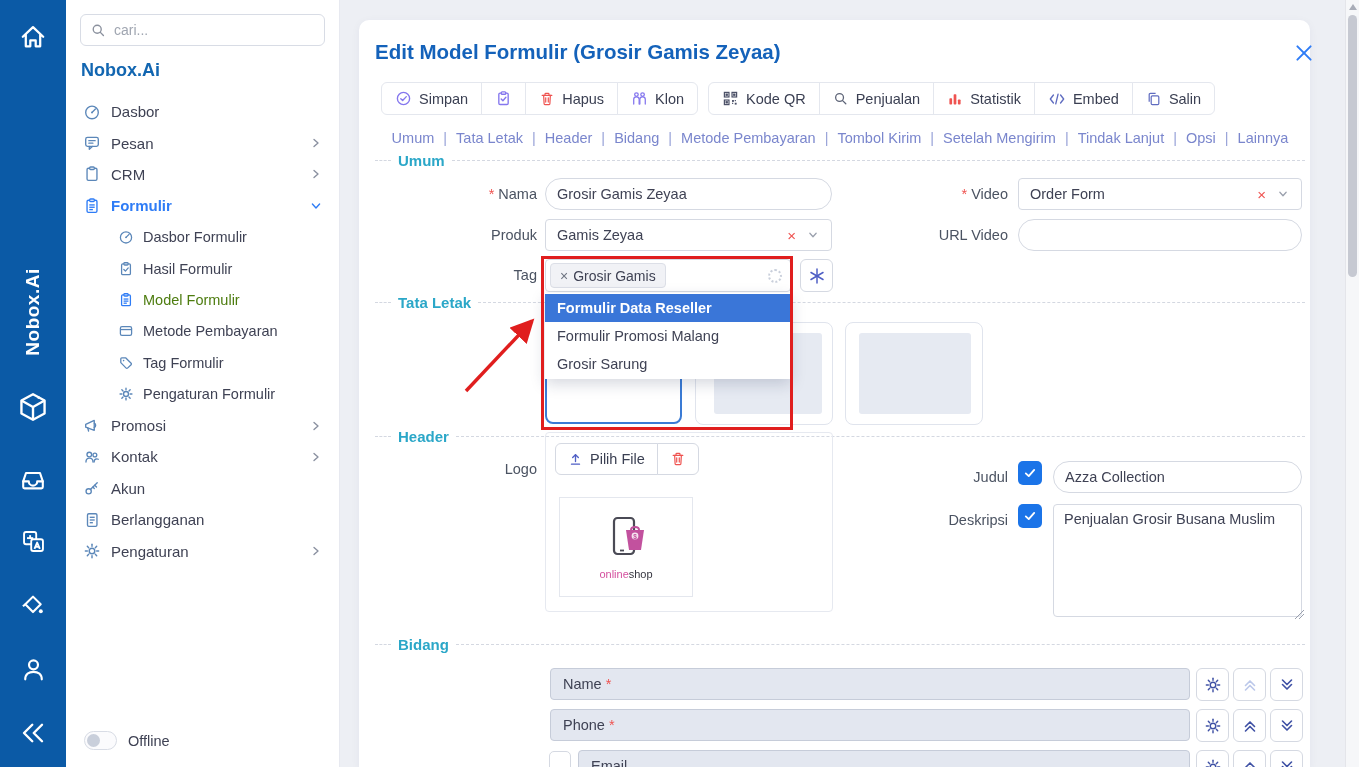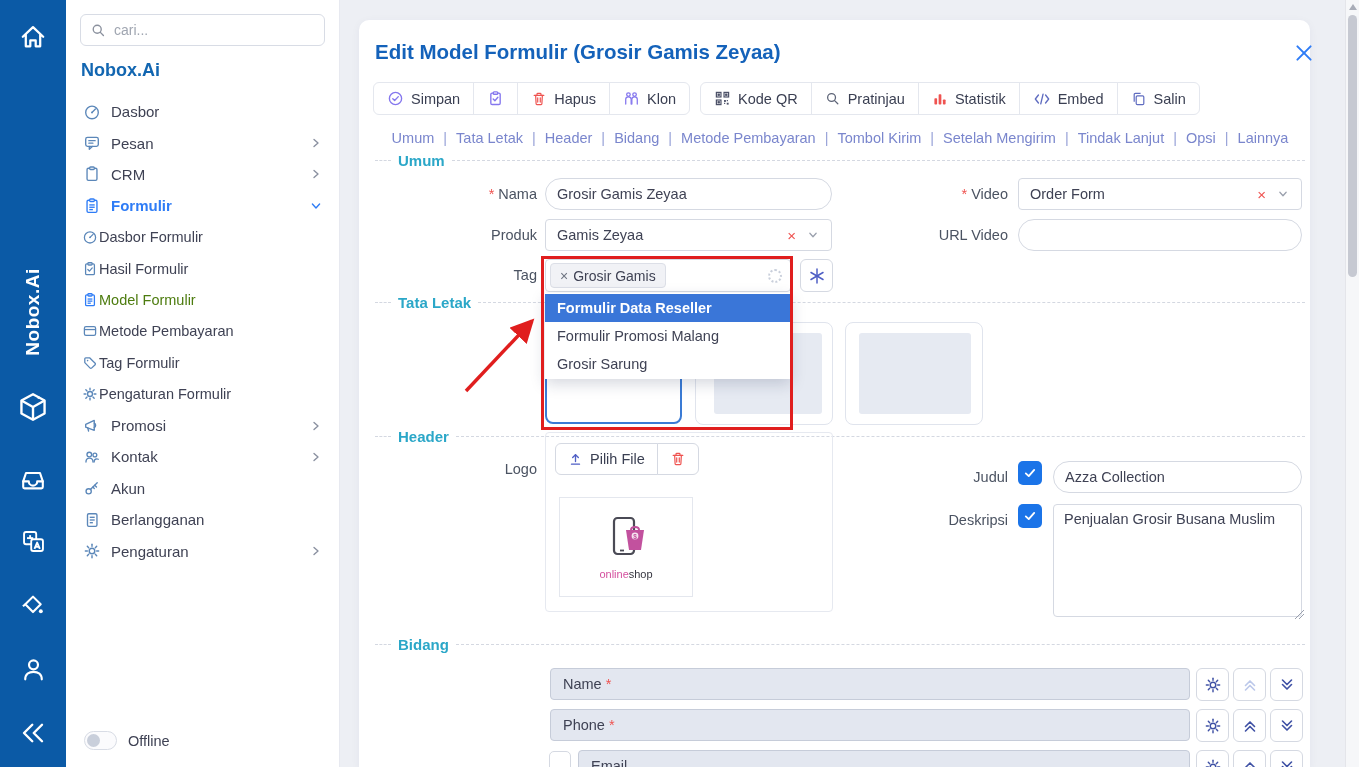--- a/index.html
+++ b/index.html
@@ -15,37 +15,37 @@
   
   .sidebar { left:66px; top:0; width:274px; height:767px; background:#fff; border-right:1px solid #e7e9f0; z-index:20; }
   .search-box { position:absolute; left:14px; top:14px; width:245px; height:32px; border:1px solid #d8dce5; border-radius:6px; display:flex; align-items:center; padding:12px 9px; gap:7px; background:#fff;justify-content:space-between; }
   .search-box input { border:none; outline:none; width:100%; font-size:14px; font-family:inherit; color:#3f4254; }
   .search-box input::placeholder { color:#a0a6b1; }
   .sb-brand { position:absolute; left:15px; top:60px; font-size:18px; font-weight:bold; color:#1266b1; }
   .menu { position:absolute; left:0; top:96px; width:274px; }
   .mi { height:31.4px; display:flex; align-items:center; padding-left:17px; gap:10px; font-size:15px; color:#3f4254; cursor:pointer; position:relative; }
   .mi .lbl { flex:0 0 auto; }
   .mi .chev { position:absolute; right:16px; top:50%; transform:translateY(-50%); display:flex; }
-  .mi.sub { padding-left:16px; font-size:14.5px; gap:1px; }
+  .mi.sub { padding-left:52px; font-size:14.5px; gap:9px; }
   .mi.active > .lbl { color:#2e7cf6; font-weight:600; }
   .mi.activesub > .lbl { color:#4d7c0f; }
   .offline { position:absolute; left:18px; top:731px; display:flex; align-items:center; gap:11px; }
   .toggle { width:33px; height:19px; border:1px solid #d8dce5; border-radius:10px; background:#fbfbfd; position:relative; cursor:pointer; }
   .toggle .knob { position:absolute; left:2px; top:2px; width:13px; height:13px; border-radius:50%; background:#c9cfdb; }
   .offline span { font-size:14.5px; color:#3f4254; }
 
   
   .main-bg { left:340px; top:0; width:1019px; height:767px; background:#edeff4; }
   .modal { left:359px; top:20px; width:951px; height:747px; background:#fff; border-radius:10px 10px 0 0; box-shadow:0 2px 10px rgba(30,40,90,.05); }
   .m-title { position:absolute; left:16px; top:20px; font-size:20.5px; font-weight:bold; color:#1462ba; }
   .m-close { position:absolute; left:934px; top:22px; width:22px; height:22px; cursor:pointer; }
 
   .btn-group { position:absolute; top:62px; display:flex; }
   .tbtn { height:33px; background:#fff; border:1px solid #e4e7ee; display:flex; align-items:center; gap:7px; padding:0 13px; font-size:14.5px; color:#3a3f52; cursor:pointer; margin-left:-1px; }
-  .btn-group .tbtn:first-child { border-radius:6px 0 0 6px; margin-left:0; }
+  .btn-group .tbtn:first-child { border-radius:6px 0 0 6px; margin-left:8px; }
   .btn-group .tbtn:last-child { border-radius:0 6px 6px 0; }
 
   .tabs { position:absolute; left:16px; top:110px; width:930px; display:flex; justify-content:center; gap:0; font-size:14.5px; color:#7a86cd; font-weight:500; }
   .tab { cursor:pointer; white-space:nowrap; }
   .tab:not(:last-child)::after { content:"|"; margin:0 9px; color:#98a2d8; }
 
   .section { position:absolute; left:16px; width:930px; display:flex; align-items:center; gap:7px; }
   .section .dashS { width:16px; border-top:1px dashed #d4d8e1; }
   .section .dashL { flex:1; border-top:1px dashed #d4d8e1; }
   .section .s-lbl { font-size:15px; font-weight:bold; color:#2ba7c8; }
@@ -444,21 +444,21 @@
         </span>
       <span>Kode QR</span>
     </div>
     <div class="tbtn">
       <span>
           <svg width="16" height="16" viewBox="0 0 20 20" fill="none" stroke="#5d6477" stroke-width="1.6" stroke-linecap="round">
             <circle cx="8.2" cy="8.2" r="4.9"></circle>
             <line x1="12" y1="12" x2="16" y2="16"></line>
           </svg>
         </span>
-      <span>Pratinjau</span>
+      <span>Penjualan</span>
     </div>
     <div class="tbtn">
       <span>
           <svg width="16" height="16" viewBox="0 0 20 20">
             <rect x="3" y="9" width="3.4" height="8" rx="1" fill="#ef5350"></rect>
             <rect x="8.3" y="4" width="3.4" height="13" rx="1" fill="#ef5350"></rect>
             <rect x="13.6" y="10.5" width="3.4" height="6.5" rx="1" fill="#ef5350"></rect>
           </svg>
         </span>
       <span>Statistik</span>

